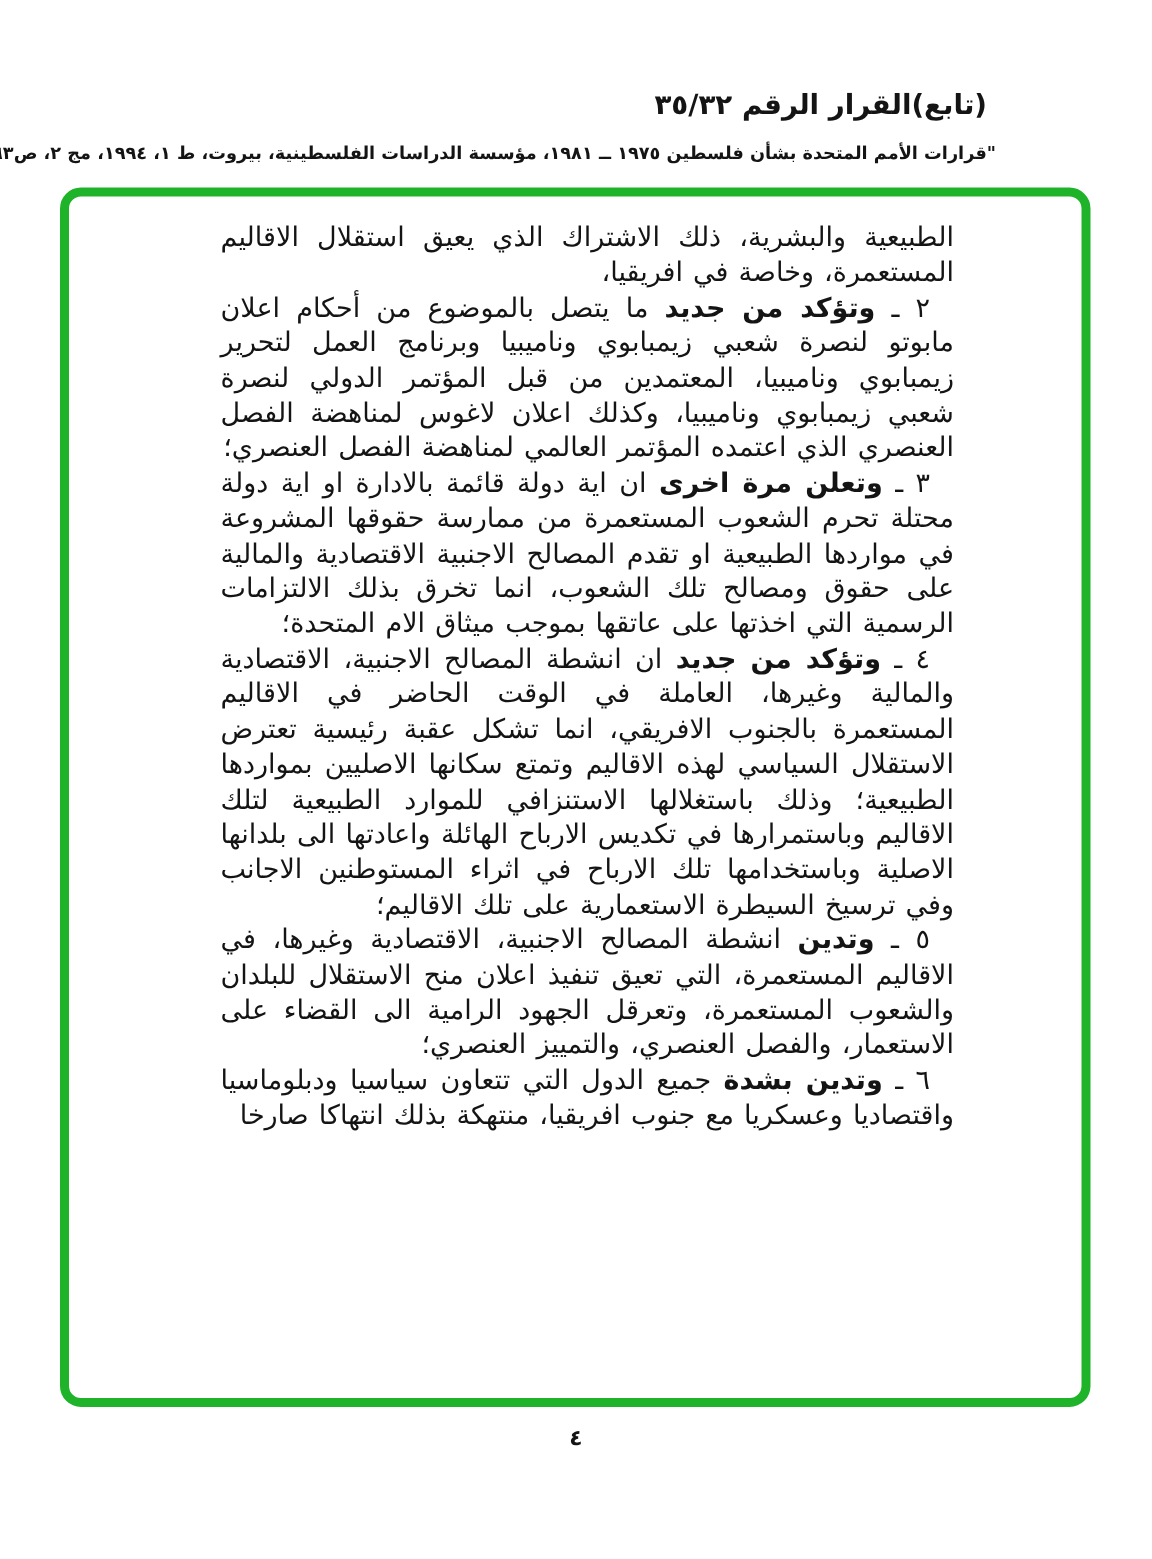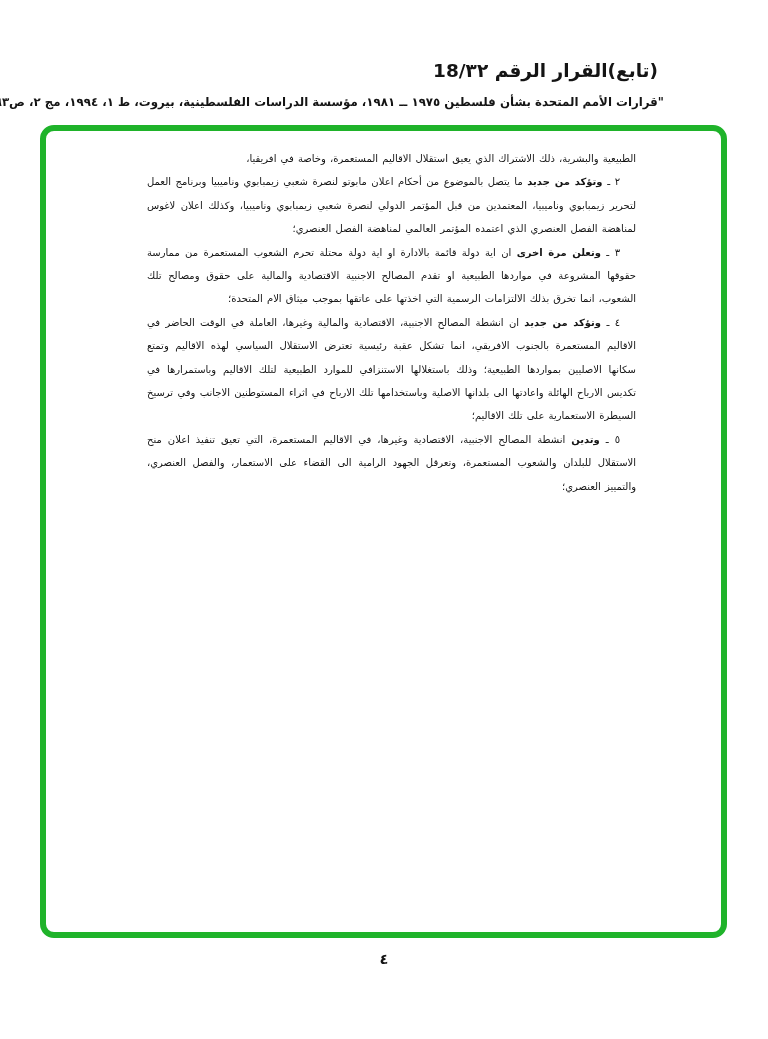--- a/index.html
+++ b/index.html
@@ -42,21 +42,21 @@
     border:6px solid #1fb32a;
     border-radius:14px;
     background:transparent;
   }
   .doc-body {
     position:absolute;
     top:147px;
     right:132px;
     width:489px;
     direction:rtl;
-    font-size:10px;
+    font-size:18px;
     line-height:23.4px;
     text-align:justify;
     text-align-last:right;
     word-spacing:1px;
     margin-left:24px;
   }
   .para { text-align:justify; text-align-last:right; }
   .para.numbered { text-indent:16px; }
   .para-lead { font-weight:700; }
   .para-number, .para-separator { font-weight:400; }
@@ -66,27 +66,28 @@
     left:0;
     width:768px;
     text-align:center;
     font-size:14.5px;
     font-weight:700;
   }
 </style>
 </head>
 <body>
 
-<div class="doc-title">(تابع)القرار الرقم 18/٣٢</div>
+<div class="doc-title">(تابع)القرار الرقم ٣٥/٣٢</div>
 
 <div class="doc-source">"قرارات الأمم المتحدة بشأن فلسطين ١٩٧٥ ــ ١٩٨١، مؤسسة الدراسات الفلسطينية، بيروت، ط ١، ١٩٩٤، مج ٢، ص٦٣- ٦٦"</div>
 
 <div class="annotation-box" style="border-color: rgb(31, 179, 42);"></div>
 
 <div class="doc-body">
     <p class="para"><span class="para-text">الطبيعية والبشرية، ذلك الاشتراك الذي يعيق استقلال الاقاليم المستعمرة، وخاصة في افريقيا،</span></p>
     <p class="para numbered"><span class="para-head"><span class="para-number">٢</span><span class="para-separator"> ـ </span><b class="para-lead">وتؤكد من جديد</b></span><span class="para-text"> ما يتصل بالموضوع من أحكام اعلان مابوتو لنصرة شعبي زيمبابوي وناميبيا وبرنامج العمل لتحرير زيمبابوي وناميبيا، المعتمدين من قبل المؤتمر الدولي لنصرة شعبي زيمبابوي وناميبيا، وكذلك اعلان لاغوس لمناهضة الفصل العنصري الذي اعتمده المؤتمر العالمي لمناهضة الفصل العنصري؛</span></p>
     <p class="para numbered"><span class="para-head"><span class="para-number">٣</span><span class="para-separator"> ـ </span><b class="para-lead">وتعلن مرة اخرى</b></span><span class="para-text"> ان اية دولة قائمة بالادارة او اية دولة محتلة تحرم الشعوب المستعمرة من ممارسة حقوقها المشروعة في مواردها الطبيعية او تقدم المصالح الاجنبية الاقتصادية والمالية على حقوق ومصالح تلك الشعوب، انما تخرق بذلك الالتزامات الرسمية التي اخذتها على عاتقها بموجب ميثاق الام المتحدة؛</span></p>
     <p class="para numbered"><span class="para-head"><span class="para-number">٤</span><span class="para-separator"> ـ </span><b class="para-lead">وتؤكد من جديد</b></span><span class="para-text"> ان انشطة المصالح الاجنبية، الاقتصادية والمالية وغيرها، العاملة في الوقت الحاضر في الاقاليم المستعمرة بالجنوب الافريقي، انما تشكل عقبة رئيسية تعترض الاستقلال السياسي لهذه الاقاليم وتمتع سكانها الاصليين بمواردها الطبيعية؛ وذلك باستغلالها الاستنزافي للموارد الطبيعية لتلك الاقاليم وباستمرارها في تكديس الارباح الهائلة واعادتها الى بلدانها الاصلية وباستخدامها تلك الارباح في اثراء المستوطنين الاجانب وفي ترسيخ السيطرة الاستعمارية على تلك الاقاليم؛</span></p>
     <p class="para numbered"><span class="para-head"><span class="para-number">٥</span><span class="para-separator"> ـ </span><b class="para-lead">وتدين</b></span><span class="para-text"> انشطة المصالح الاجنبية، الاقتصادية وغيرها، في الاقاليم المستعمرة، التي تعيق تنفيذ اعلان منح الاستقلال للبلدان والشعوب المستعمرة، وتعرقل الجهود الرامية الى القضاء على الاستعمار، والفصل العنصري، والتمييز العنصري؛</span></p>
+    <p class="para numbered"><span class="para-head"><span class="para-number">٦</span><span class="para-separator"> ـ </span><b class="para-lead">وتدين بشدة</b></span><span class="para-text"> جميع الدول التي تتعاون سياسيا ودبلوماسيا واقتصاديا وعسكريا مع جنوب افريقيا، منتهكة بذلك انتهاكا صارخا</span></p>
   </div>
 
 <div class="page-number">٤</div>
 
 </body></html>

